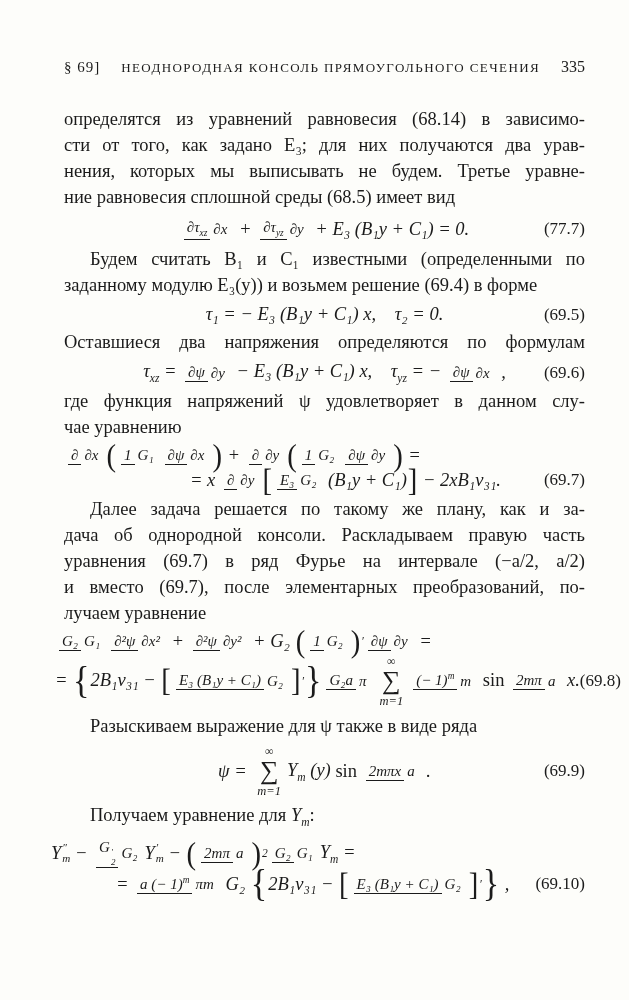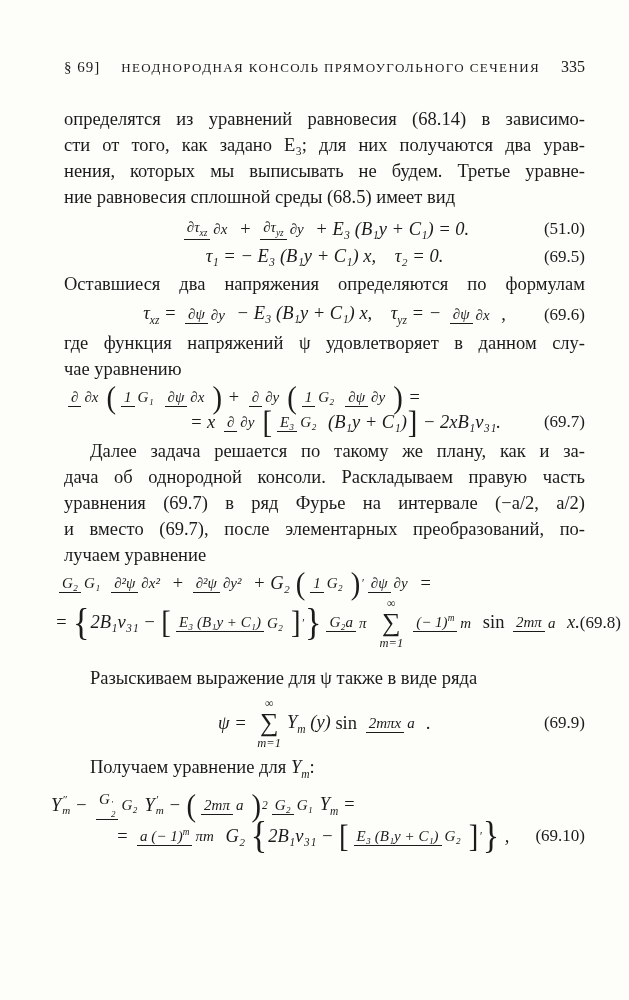--- a/index.html
+++ b/index.html
@@ -44,21 +44,21 @@
       font-size:0.60em;line-height:1.05;vertical-align:-0.35em;margin-left:1px;}
   .ss span{display:block;}
   .sum{display:inline-flex;flex-direction:column;align-items:center;line-height:1;margin:0 6px;}
   .sum .inf{font-size:12px;font-style:normal;}
   .sum .sig{font-size:26px;font-style:normal;margin:1px 0;}
   .sum .lim{font-size:12.5px;}
   .big{font-style:normal;font-size:1.55em;display:inline-block;line-height:0.8;
        transform:scaleY(1.1);margin:0 1px;}
   .bigger{font-size:1.85em;}
   
-  .mt30{margin-top:30px;} .mt10{margin-top:16px;}
+  .mt30{margin-top:30px;} .mt10{margin-top:6px;}
   .mt8{margin-top:8px;} .mt6{margin-top:6px;} .mt4{margin-top:4px;} .mt2{margin-top:2px;}
   .mb4{margin-bottom:4px;} .mb6{margin-bottom:6px;}
   .nl9{margin-left:-9px;} .nl13{margin-left:-13px;}
   .pr84{padding-right:84px;}
 </style>
 </head>
 <body>
 
 <div class="page">
 
@@ -79,23 +79,27 @@
     <span class="fr">
       <span class="n"><span>∂τ</span><sub>xz</sub></span>
       <span class="d">∂x</span>
     </span>
     <span class="t"> + </span>
     <span class="fr">
       <span class="n"><span>∂τ</span><sub>yz</sub></span>
       <span class="d">∂y</span>
     </span>
     <span class="t"> + E₃ (B₁y + C₁) = 0.</span>
-    <span class="tag">(51.0)</span>
-  </div>
-
+    <span class="tag">(77.7)</span>
+  </div>
+
+  <div class="para indent mt2">
+      <div class="pline">Будем считать B₁ и C₁ известными (определенными по</div>
+      <div class="pline last">заданному модулю E₃(y)) и возьмем решение (69.4) в форме</div>
+    </div>
 
   <div class="eq center mt6 mb4">
     <span class="t">τ₁ = − E₃ (B₁y + C₁) x,  τ₂ = 0.</span>
     <span class="tag">(69.5)</span>
   </div>
 
   <div class="para mt4">
       <div class="pline">Оставшиеся два напряжения определяются по формулам</div>
     </div>
 

